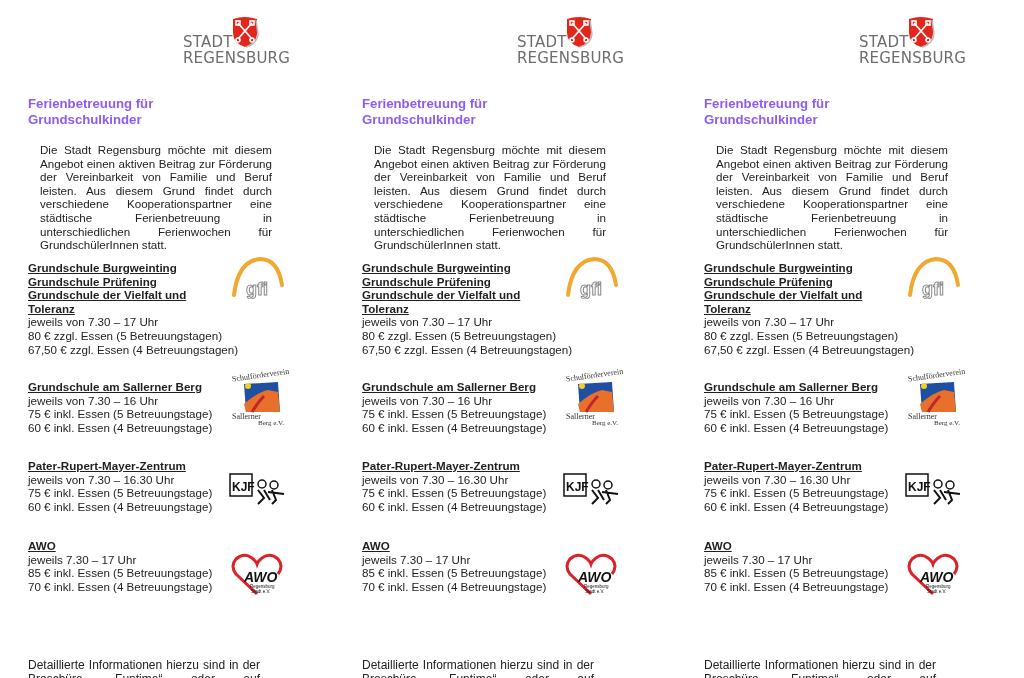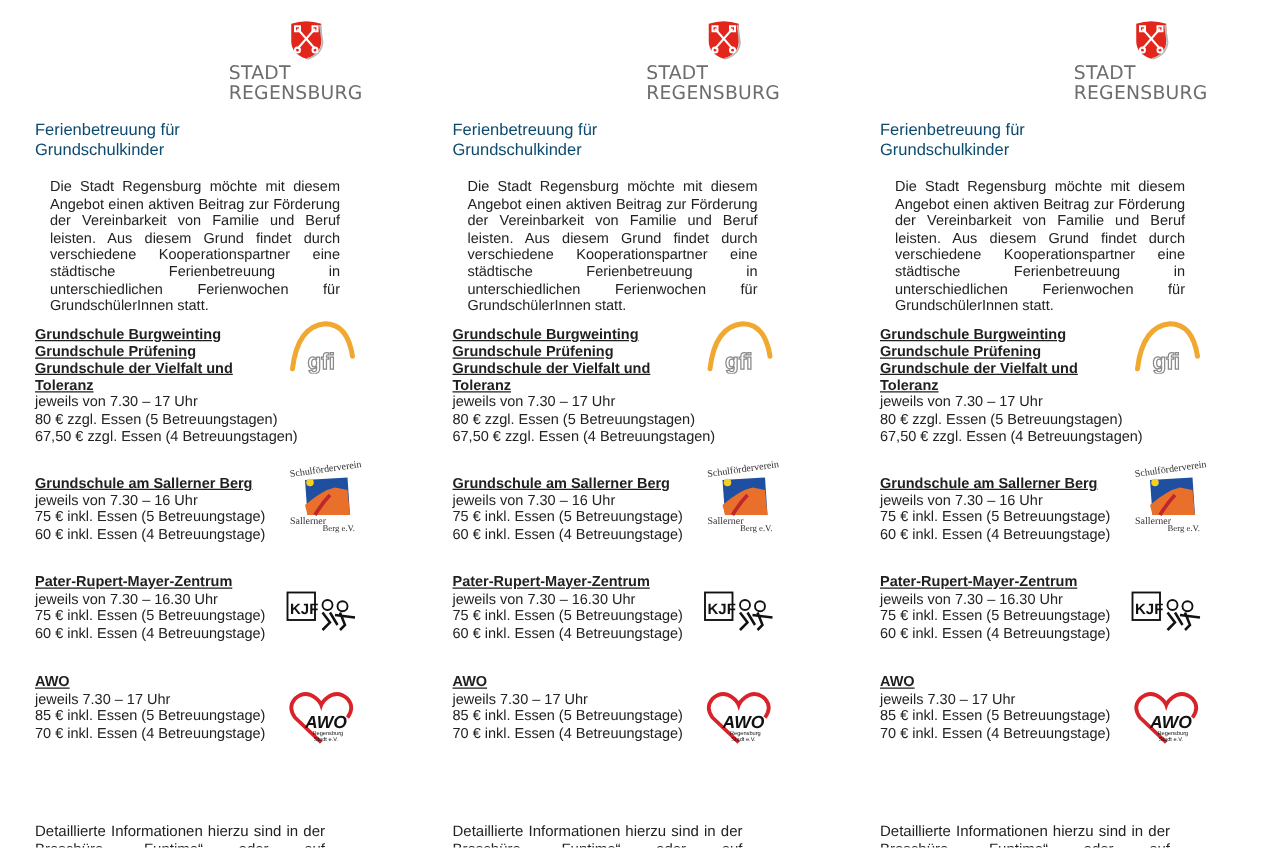--- a/index.html
+++ b/index.html
@@ -6,25 +6,25 @@
   body { width: 1024px; height: 678px; position: relative; overflow: hidden;
          font-family: "Liberation Sans", sans-serif; color: #1a1a1a; }
   .col { position: absolute; top: 0; width: 300px; height: 678px; }
   .col.c1 { left: 28px; }
   .col.c2 { left: 362px; }
   .col.c3 { left: 704px; }
 
   .logo-city { position: absolute; top: 14px; left: 155px; width: 110px; height: 56px; }
   .logo-city .shield { position: absolute; left: 47px; top: 2px; width: 30px; height: 32px; }
   .logo-city .t1, .logo-city .t2 { position: absolute; left: 0; font-family: "DejaVu Sans", sans-serif;
-       color: #6d6d6d; font-weight: 500; letter-spacing: 0.2px; margin-top: 16px; }
+       color: #6d6d6d; font-weight: 500; letter-spacing: 0.2px; }
   .logo-city .t1 { top: 19px; font-size: 15px; }
   .logo-city .t2 { top: 35px; font-size: 15px; }
 
-  .title { position: absolute; top: 96px; left: 0; width: 240px; font-weight: normal; font-size: 13.2px; line-height: 15.5px; color: #0c4a6e; }
+  .title { position: absolute; top: 96px; left: 0; width: 240px; font-weight: bold; font-size: 13.2px; line-height: 15.5px; color: #8b5cf6; }
   .intro { position: absolute; top: 143px; left: 12px; width: 232px; font-size: 11.6px; line-height: 13.6px; text-align: justify; color: #222; }
 
   .block { position: absolute; left: 0; width: 300px; font-size: 11.6px; line-height: 13.6px; color: #222; }
   .block .head { font-weight: bold; color: #1f1f1f; text-decoration: underline; }
   .b1 { top: 261px; }
   .b2 { top: 380px; }
   .b3 { top: 459px; }
   .b4 { top: 539px; }
 
   .org-logo { position: absolute; }

